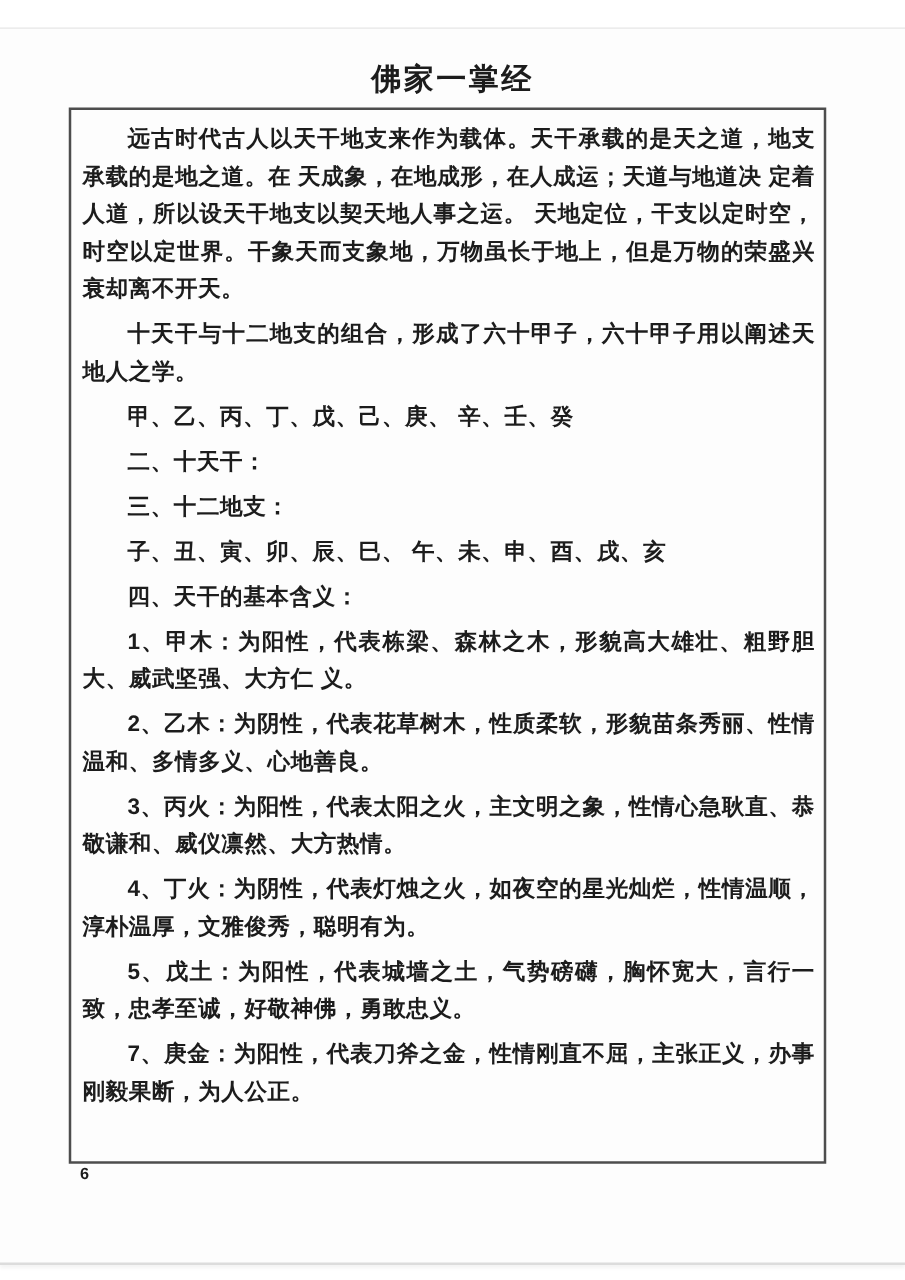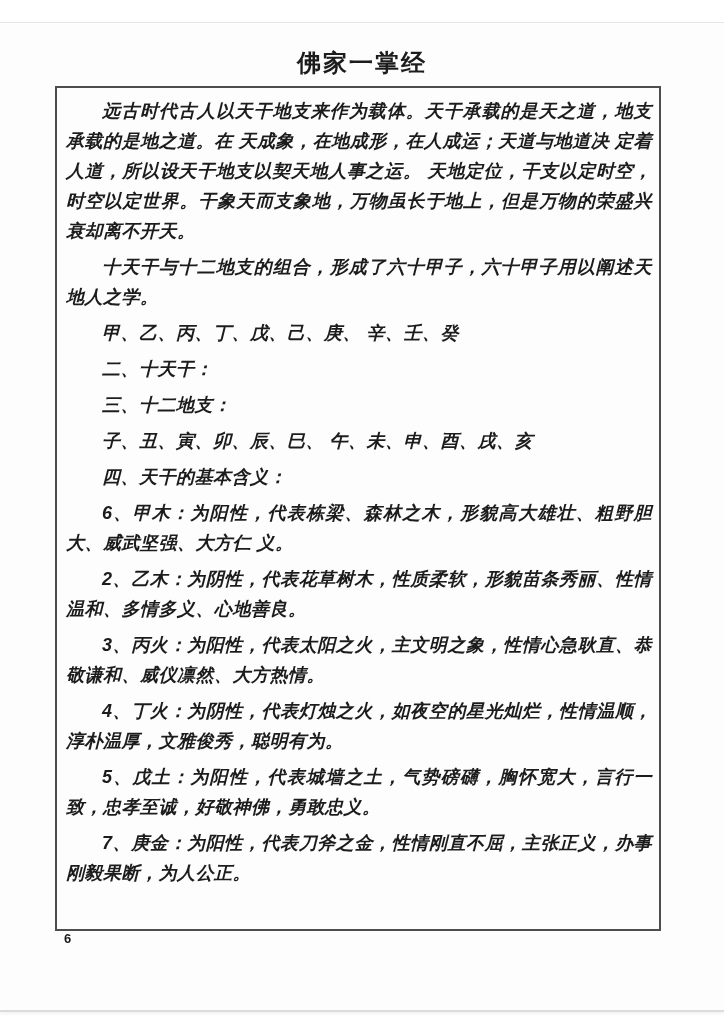--- a/index.html
+++ b/index.html
@@ -53,21 +53,20 @@
     font-size:18px;
     font-weight:bold;
     line-height:30px;
     color:var(--text);
     text-align:justify;
     text-justify:inter-ideograph;
     text-indent:2em;
     margin:0 0 6px 0;
     letter-spacing:0.5px;
     word-break:break-all;
-    font-style:italic;
   }
   .page-number{
     position:absolute;
     left:64px;top:908px;  
     font-size:13px;
     font-weight:bold;
     color:var(--text);
   }
 </style>
 </head>
@@ -77,21 +76,21 @@
   <div class="page-sheet">
     <h1 class="doc-title">佛家一掌经</h1>
     <div class="content-box">
         <p class="para">远古时代古人以天干地支来作为载体。天干承载的是天之道，地支承载的是地之道。在 天成象，在地成形，在人成运；天道与地道决 定着人道，所以设天干地支以契天地人事之运。 天地定位，干支以定时空，时空以定世界。干象天而支象地，万物虽长于地上，但是万物的荣盛兴衰却离不开天。</p>
         <p class="para">十天干与十二地支的组合，形成了六十甲子，六十甲子用以阐述天地人之学。</p>
         <p class="para">甲、乙、丙、丁、戊、己、庚、 辛、壬、癸</p>
         <p class="para">二、十天干：</p>
         <p class="para">三、十二地支：</p>
         <p class="para">子、丑、寅、卯、辰、巳、 午、未、申、酉、戌、亥</p>
         <p class="para">四、天干的基本含义：</p>
-        <p class="para">6、甲木：为阳性，代表栋梁、森林之木，形貌高大雄壮、粗野胆大、威武坚强、大方仁 义。</p>
+        <p class="para">1、甲木：为阳性，代表栋梁、森林之木，形貌高大雄壮、粗野胆大、威武坚强、大方仁 义。</p>
         <p class="para">2、乙木：为阴性，代表花草树木，性质柔软，形貌苗条秀丽、性情温和、多情多义、心地善良。</p>
         <p class="para">3、丙火：为阳性，代表太阳之火，主文明之象，性情心急耿直、恭敬谦和、威仪凛然、大方热情。</p>
         <p class="para">4、丁火：为阴性，代表灯烛之火，如夜空的星光灿烂，性情温顺，淳朴温厚，文雅俊秀，聪明有为。</p>
         <p class="para">5、戊土：为阳性，代表城墙之土，气势磅礴，胸怀宽大，言行一致，忠孝至诚，好敬神佛，勇敢忠义。</p>
         <p class="para">7、庚金：为阳性，代表刀斧之金，性情刚直不屈，主张正义，办事刚毅果断，为人公正。</p>
       </div>
     <div class="page-number">6</div>
   </div>
 </div>
 

